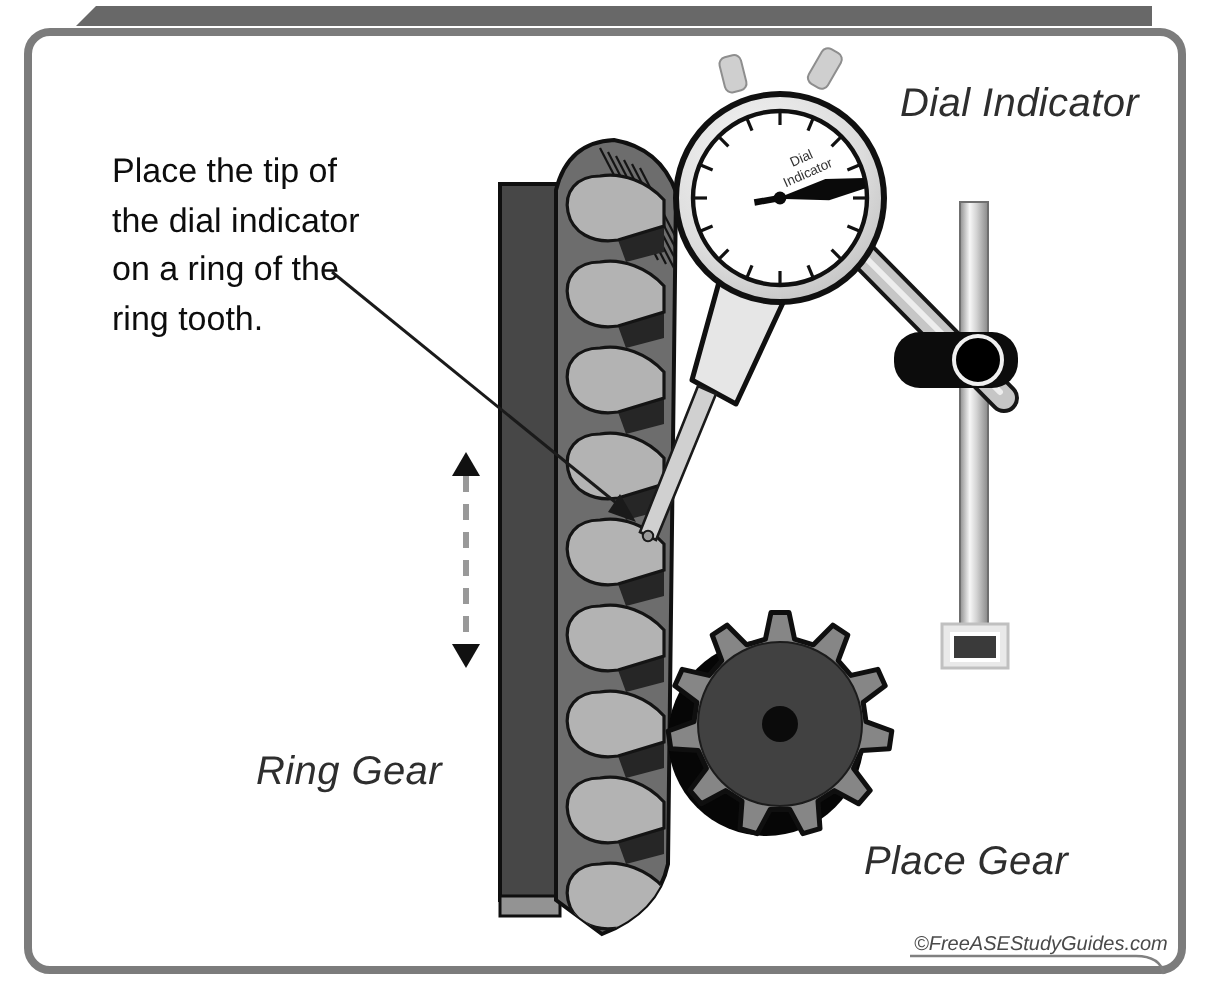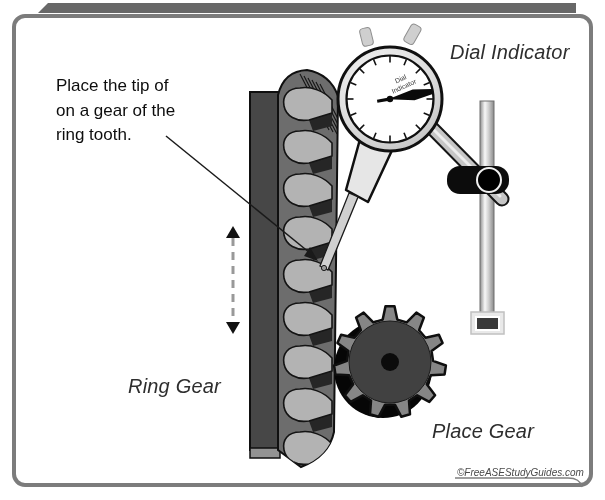--- a/index.html
+++ b/index.html
@@ -145,20 +145,21 @@
       <line x1="233" y1="238" x2="233" y2="322" stroke="#999999" stroke-width="3" stroke-dasharray="8 6"></line>
       <polygon points="226,238 240,238 233,226" fill="#111111"></polygon>
       <polygon points="226,322 240,322 233,334" fill="#111111"></polygon>
     </g>
 
     <path d="M455,478 H568 Q580,478 582,487" fill="none" stroke="#808080" stroke-width="1.3"></path>
   </svg>
 
   <div class="txt annotation">
     <div>Place the tip of</div>
-    <div>on a gear of the</div>
+    <div>the dial indicator</div>
+    <div>on a ring of the</div>
     <div>ring tooth.</div>
   </div>
   <div class="txt lbl lbl-dial">Dial Indicator</div>
   <div class="txt lbl lbl-ring">Ring Gear</div>
   <div class="txt lbl lbl-pinion">Place Gear</div>
   <div class="txt watermark">©FreeASEStudyGuides.com</div>
 </div>
 
 </body></html>

